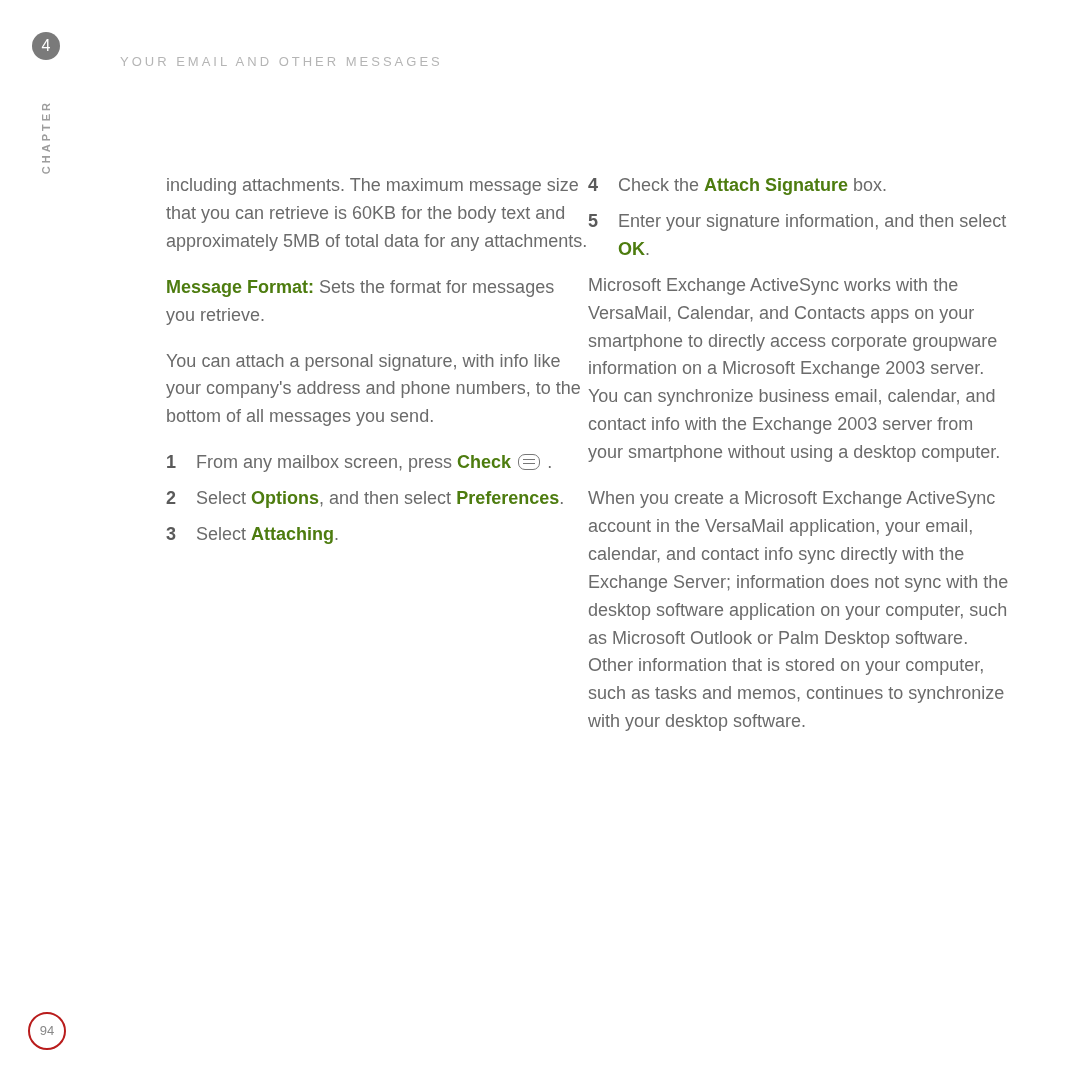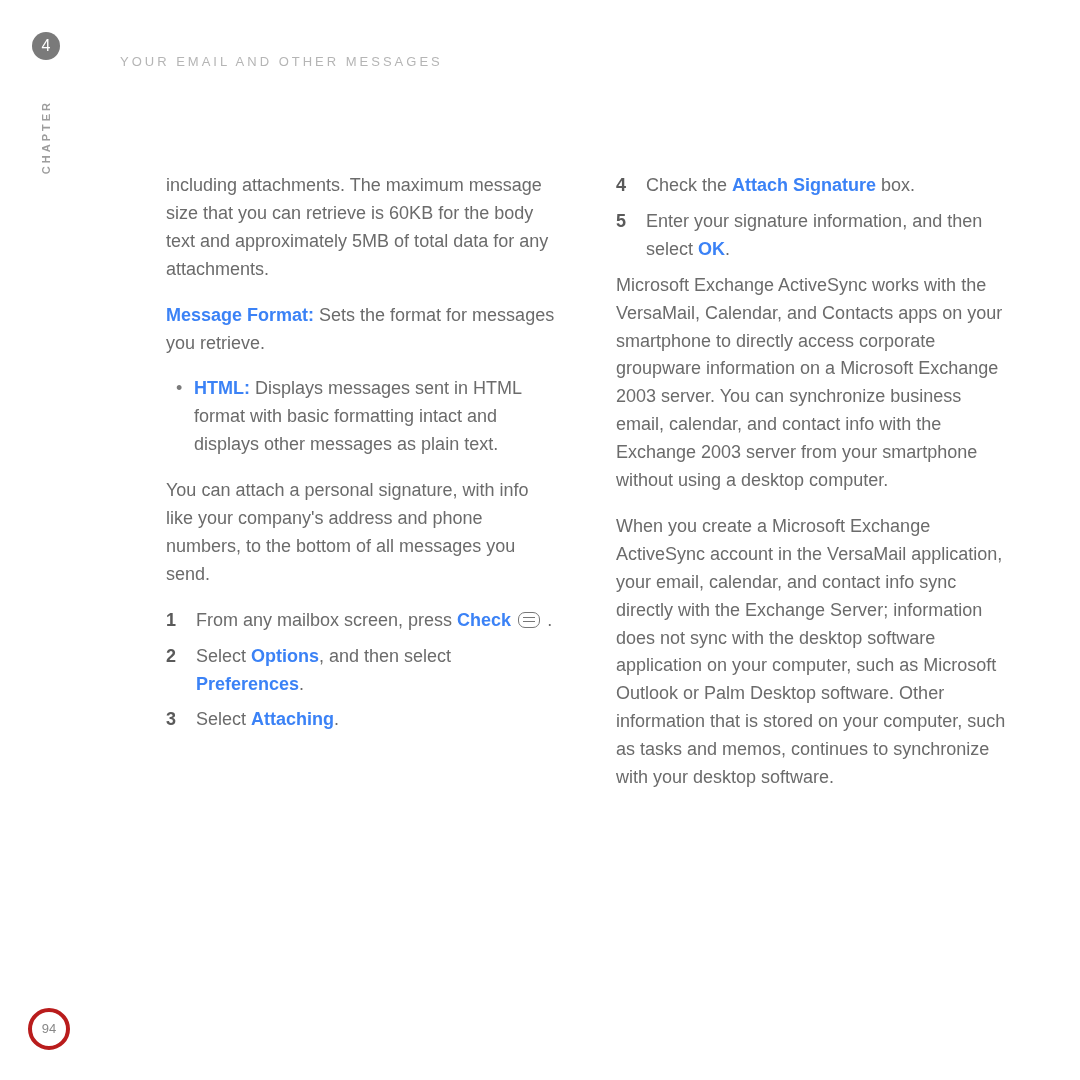--- a/index.html
+++ b/index.html
@@ -49,30 +49,29 @@
     writing-mode: vertical-rl;
     transform: rotate(180deg);
     font-weight: 600;
   }
   .page-num-badge {
     position: absolute;
     left: 28px;
     bottom: 30px;
     width: 34px;
     height: 34px;
-    border: 4px solid #b91c1c;
+    border: 2px solid #b91c1c;
     border-radius: 50%;
     text-align: center;
     line-height: 34px;
     font-size: 13px;
     color: #888;
   }
   .columns {
     display: flex;
-    gap: 56px;
     margin-top: 100px;
     margin-left: 76px;
     max-width: 880px;
   }
   .col {
     flex: 1;
   }
   p {
     font-size: 18px;
     line-height: 1.55;
@@ -80,21 +79,21 @@
     color: #6b6b6b;
   }
   .section-head {
     font-weight: 700;
     color: #5a5a5a;
     margin-top: 22px;
     margin-bottom: 6px;
   }
   .label {
     font-weight: 700;
-    color: #3b82f6;
+    color: #4d7c0f;
     margin-top: 36px;
   }
   ul.bullets {
     list-style: none;
     padding: 0 0 0 28px;
     margin: 0 0 18px 0;
   }
   ul.bullets li {
     position: relative;
     font-size: 18px;
@@ -166,23 +165,20 @@
 
     <div class="col">
 
       <p>including attachments. The maximum message size that you can retrieve is 60KB for the body text and approximately 5MB of total data for any attachments.</p>
 
       <p>
         <span class="label">Message Format:</span><span> Sets the format for messages you retrieve.</span>
       </p>
 
       <ul class="bullets">
-        <li>
-          <span class="label">HTML:</span><span> Displays messages sent in HTML format with basic formatting intact and displays other messages as plain text.</span>
-        </li>
       </ul>
 
 
       <p>You can attach a personal signature, with info like your company's address and phone numbers, to the bottom of all messages you send.</p>
 
       <ol class="steps">
         <li>
           <span class="num">1</span>
           <span>From any mailbox screen, press </span><span class="label">Check</span>
           <span class="menu-icon"></span><span> .</span>

